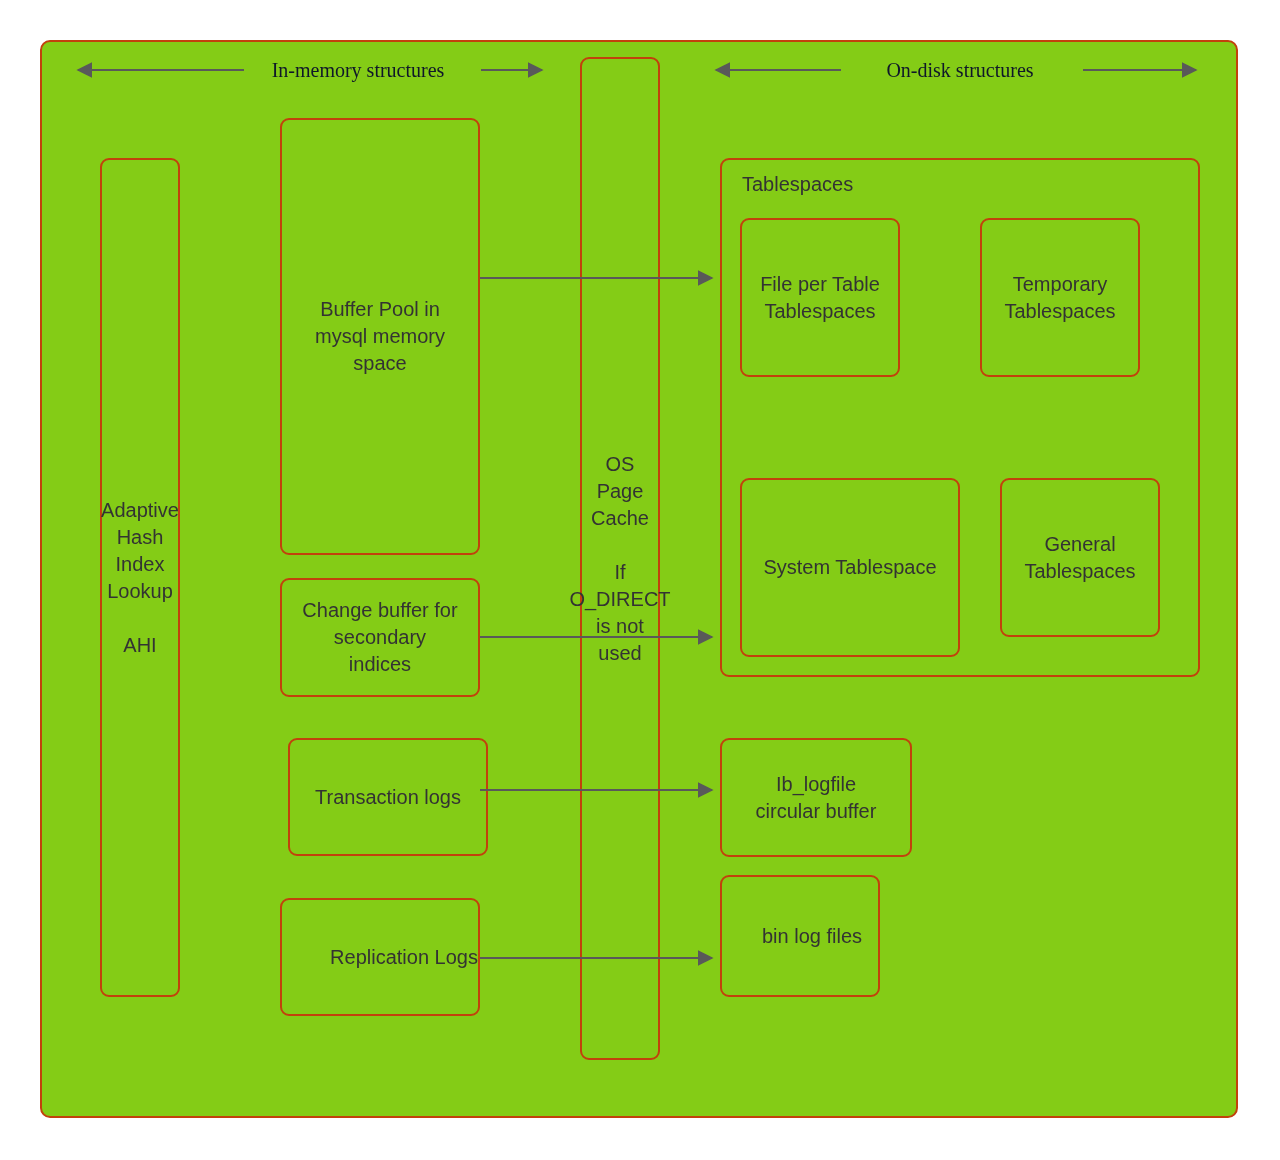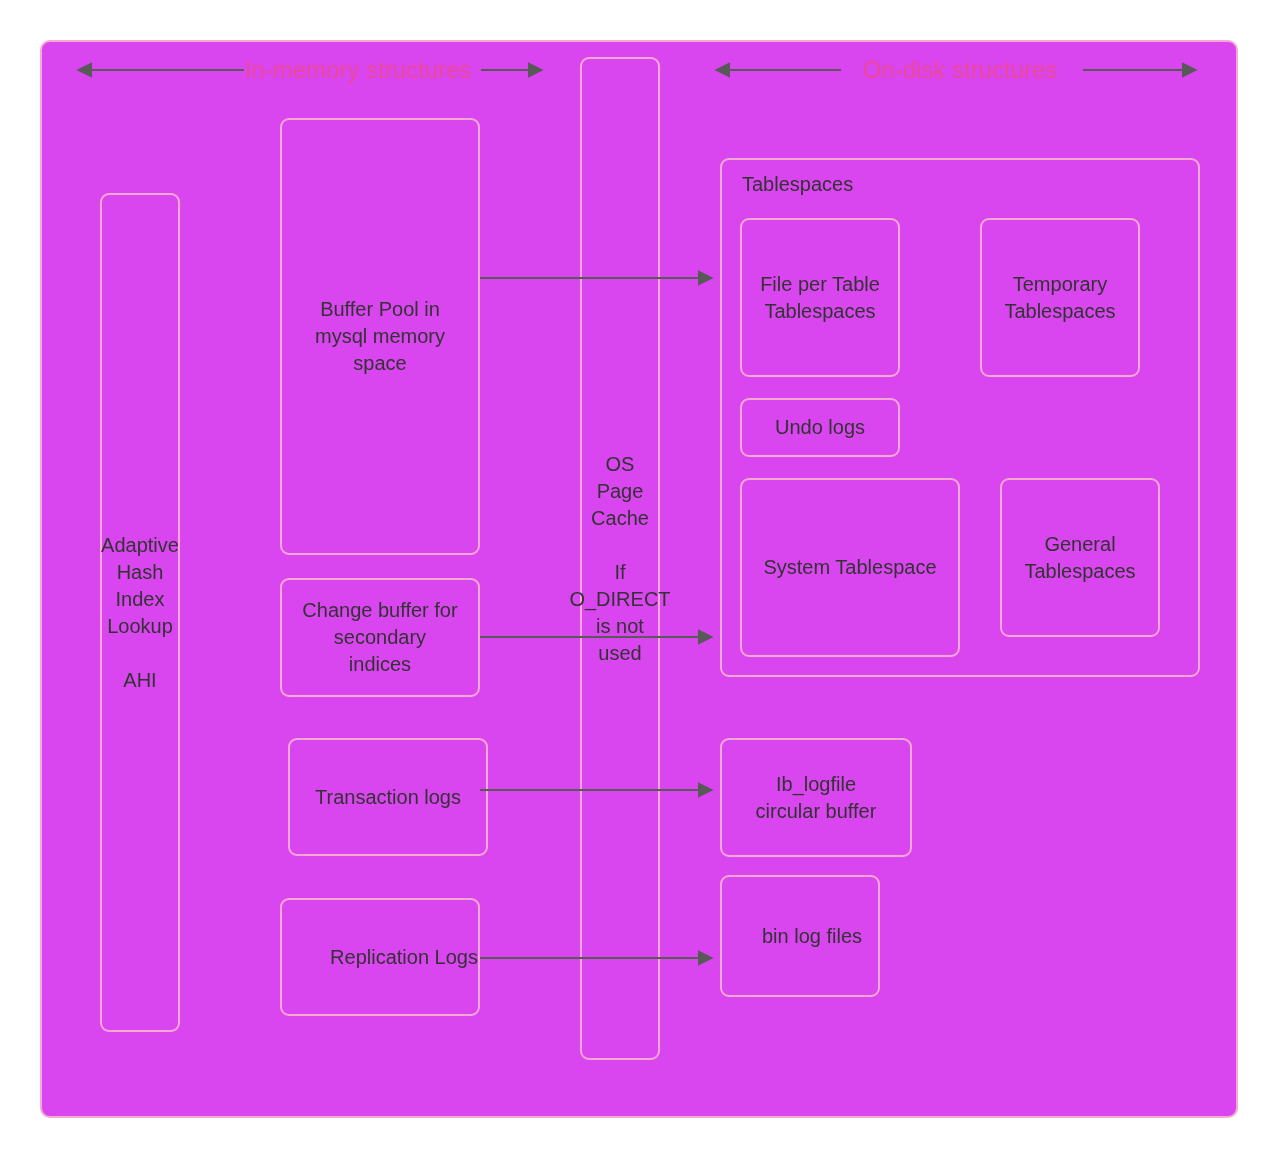--- a/index.html
+++ b/index.html
@@ -11,23 +11,23 @@
     position: relative;
     width: 1280px;
     height: 1160px;
     background: #ffffff;
     font-family: "Liberation Sans", sans-serif;
     color: #333333;
     overflow: hidden;
   }
   .box {
     position: absolute;
-    border: 2px solid #f9a8d4;
+    border: 2px solid #c2410c;
     border-radius: 9px;
-    background: #d946ef;
+    background: #84cc16;
     box-sizing: border-box;
   }
   .node {
     display: flex;
     align-items: center;
     justify-content: center;
     text-align: center;
     font-size: 20px;
     line-height: 27px;
     white-space: pre-line;
@@ -37,46 +37,47 @@
   }
   .container-label {
     position: absolute;
     font-size: 20px;
     line-height: 24px;
     color: #333333;
     white-space: nowrap;
   }
   .hdr-label {
     position: absolute;
-    font-size: 24px;
+    font-size: 20px;
     line-height: 26px;
-    color: #ec4899;
+    color: #0f172a;
     white-space: nowrap;
     transform: translateX(-50%);
+    font-family: Liberation Serif, serif;
   }
   .arrows {
     position: absolute;
     left: 0;
     top: 0;
     width: 1280px;
     height: 1160px;
     pointer-events: none;
   }
 </style>
 </head>
 <body>
 
 <div class="canvas">
 
   <div class="box outer" style="left:40px; top:40px; width:1198px; height:1078px;"></div>
 
   <div class="hdr-label" style="left:358px; top:57px;">In-memory structures</div>
   <div class="hdr-label" style="left:960px; top:57px;">On-disk structures</div>
 
-  <div class="box node" style="left:100px; top:158px; width:80px; height:839px;margin-top:35px;">Adaptive
+  <div class="box node" style="left:100px; top:158px; width:80px; height:839px;">Adaptive
 Hash
 Index
 Lookup
 
 AHI</div>
 
   <div class="box node" style="left:280px; top:118px; width:200px; height:437px;">Buffer Pool in
 mysql memory
 space</div>
   <div class="box node" style="left:280px; top:578px; width:200px; height:119px;">Change buffer for
@@ -94,21 +95,20 @@
 is not
 used</div>
 
   <div class="box" style="left:720px; top:158px; width:480px; height:519px;"></div>
   <div class="container-label" style="left:742px; top:172px;">Tablespaces</div>
 
   <div class="box node" style="left:740px; top:218px; width:160px; height:159px;">File per Table
 Tablespaces</div>
   <div class="box node" style="left:980px; top:218px; width:160px; height:159px;">Temporary
 Tablespaces</div>
-  <div class="box node" style="left:740px; top:398px; width:160px; height:59px;">Undo logs</div>
   <div class="box node" style="left:740px; top:478px; width:220px; height:179px;">System Tablespace</div>
   <div class="box node" style="left:1000px; top:478px; width:160px; height:159px;">General
 Tablespaces</div>
 
   <div class="box node" style="left:720px; top:738px; width:192px; height:119px;">Ib_logfile
 circular buffer</div>
   <div class="box node" style="left:720px; top:875px; width:160px; height:122px;padding-left:24px;">bin log files</div>
 
   <svg class="arrows" width="1280" height="1160" viewBox="0 0 1280 1160" xmlns="http://www.w3.org/2000/svg">
     <defs>

